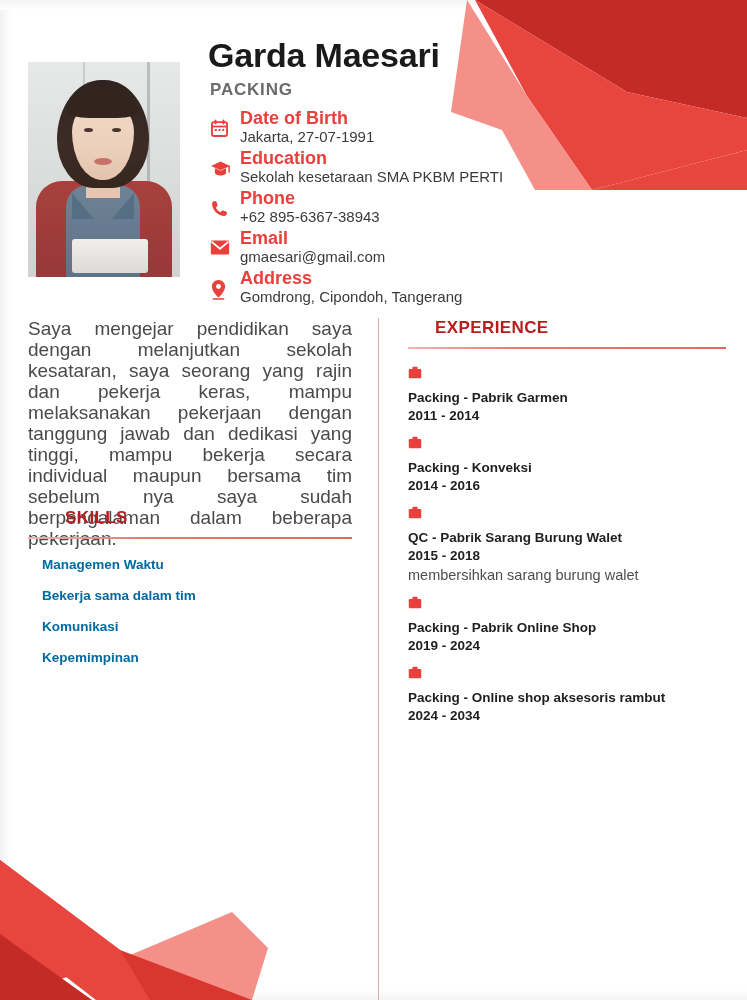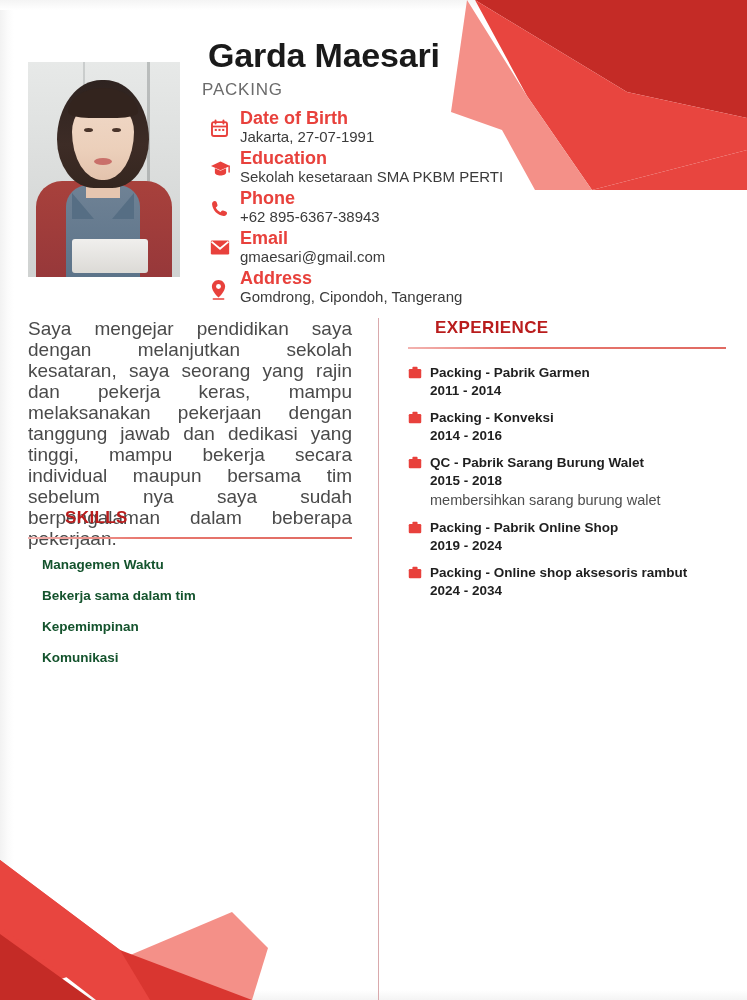--- a/index.html
+++ b/index.html
@@ -169,24 +169,24 @@
     top: 36px;
     font-size: 34px;
     font-weight: bold;
     color: #1a1a1a;
     letter-spacing: -0.2px;
     z-index: 6;
     white-space: nowrap;
   }
   .role {
     position: absolute;
-    left: 202px;
+    left: 210px;
     top: 80px;
     font-size: 17px;
-    font-weight: normal;
+    font-weight: bold;
     color: #6b6b6b;
     letter-spacing: 0.8px;
     z-index: 6;
   }
 
   
   .contact {
     position: absolute;
     left: 210px;
     top: 110px;
@@ -263,21 +263,21 @@
     margin-top: 9px;
   }
   .skills-list {
     margin: 18px 0 0 0;
     padding: 0;
     list-style: none;
   }
   .skills-list li {
     font-size: 13.5px;
     font-weight: bold;
-    color: #14532d;
+    color: #0369a1;
     margin-bottom: 16px;
     padding-left: 14px;
   }
 
   
   .exp-block {
     position: absolute;
     left: 408px;
     top: 318px;
     width: 318px;
@@ -286,20 +286,21 @@
   .exp-block .section-title { margin-left: 27px; }
   .exp-list {
     margin: 14px 0 0 0;
     padding: 0;
     list-style: none;
   }
   .exp-item {
     display: flex;
     align-items: flex-start;
     margin-bottom: 8px;
+    flex-direction: column;
   }
   .exp-bullet {
     flex: 0 0 22px;
     padding-top: 3px;
   }
   .exp-bullet svg { display:block; }
   .exp-body { flex: 1; }
   .exp-role {
     font-size: 13.5px;
     font-weight: bold;
@@ -446,22 +447,22 @@
   <div class="col-divider"></div>
 
   <div class="summary">Saya mengejar pendidikan saya dengan melanjutkan sekolah kesataran, saya seorang yang rajin dan pekerja keras, mampu melaksanakan pekerjaan dengan tanggung jawab dan dedikasi yang tinggi, mampu bekerja secara individual maupun bersama tim sebelum nya saya sudah berpengalaman dalam beberapa pekerjaan.</div>
 
   <div class="skills-block">
     <div class="section-title indented">SKILLS</div>
     <div class="section-rule"></div>
     <ul class="skills-list">
       <li>Managemen Waktu</li>
       <li>Bekerja sama dalam tim</li>
+      <li>Komunikasi</li>
       <li>Kepemimpinan</li>
-      <li>Komunikasi</li>
     </ul>
   </div>
 
   <div class="exp-block">
     <div class="section-title">EXPERIENCE</div>
     <div class="section-rule"></div>
     <ul class="exp-list">
 
       <li class="exp-item">
         <span class="exp-bullet">

